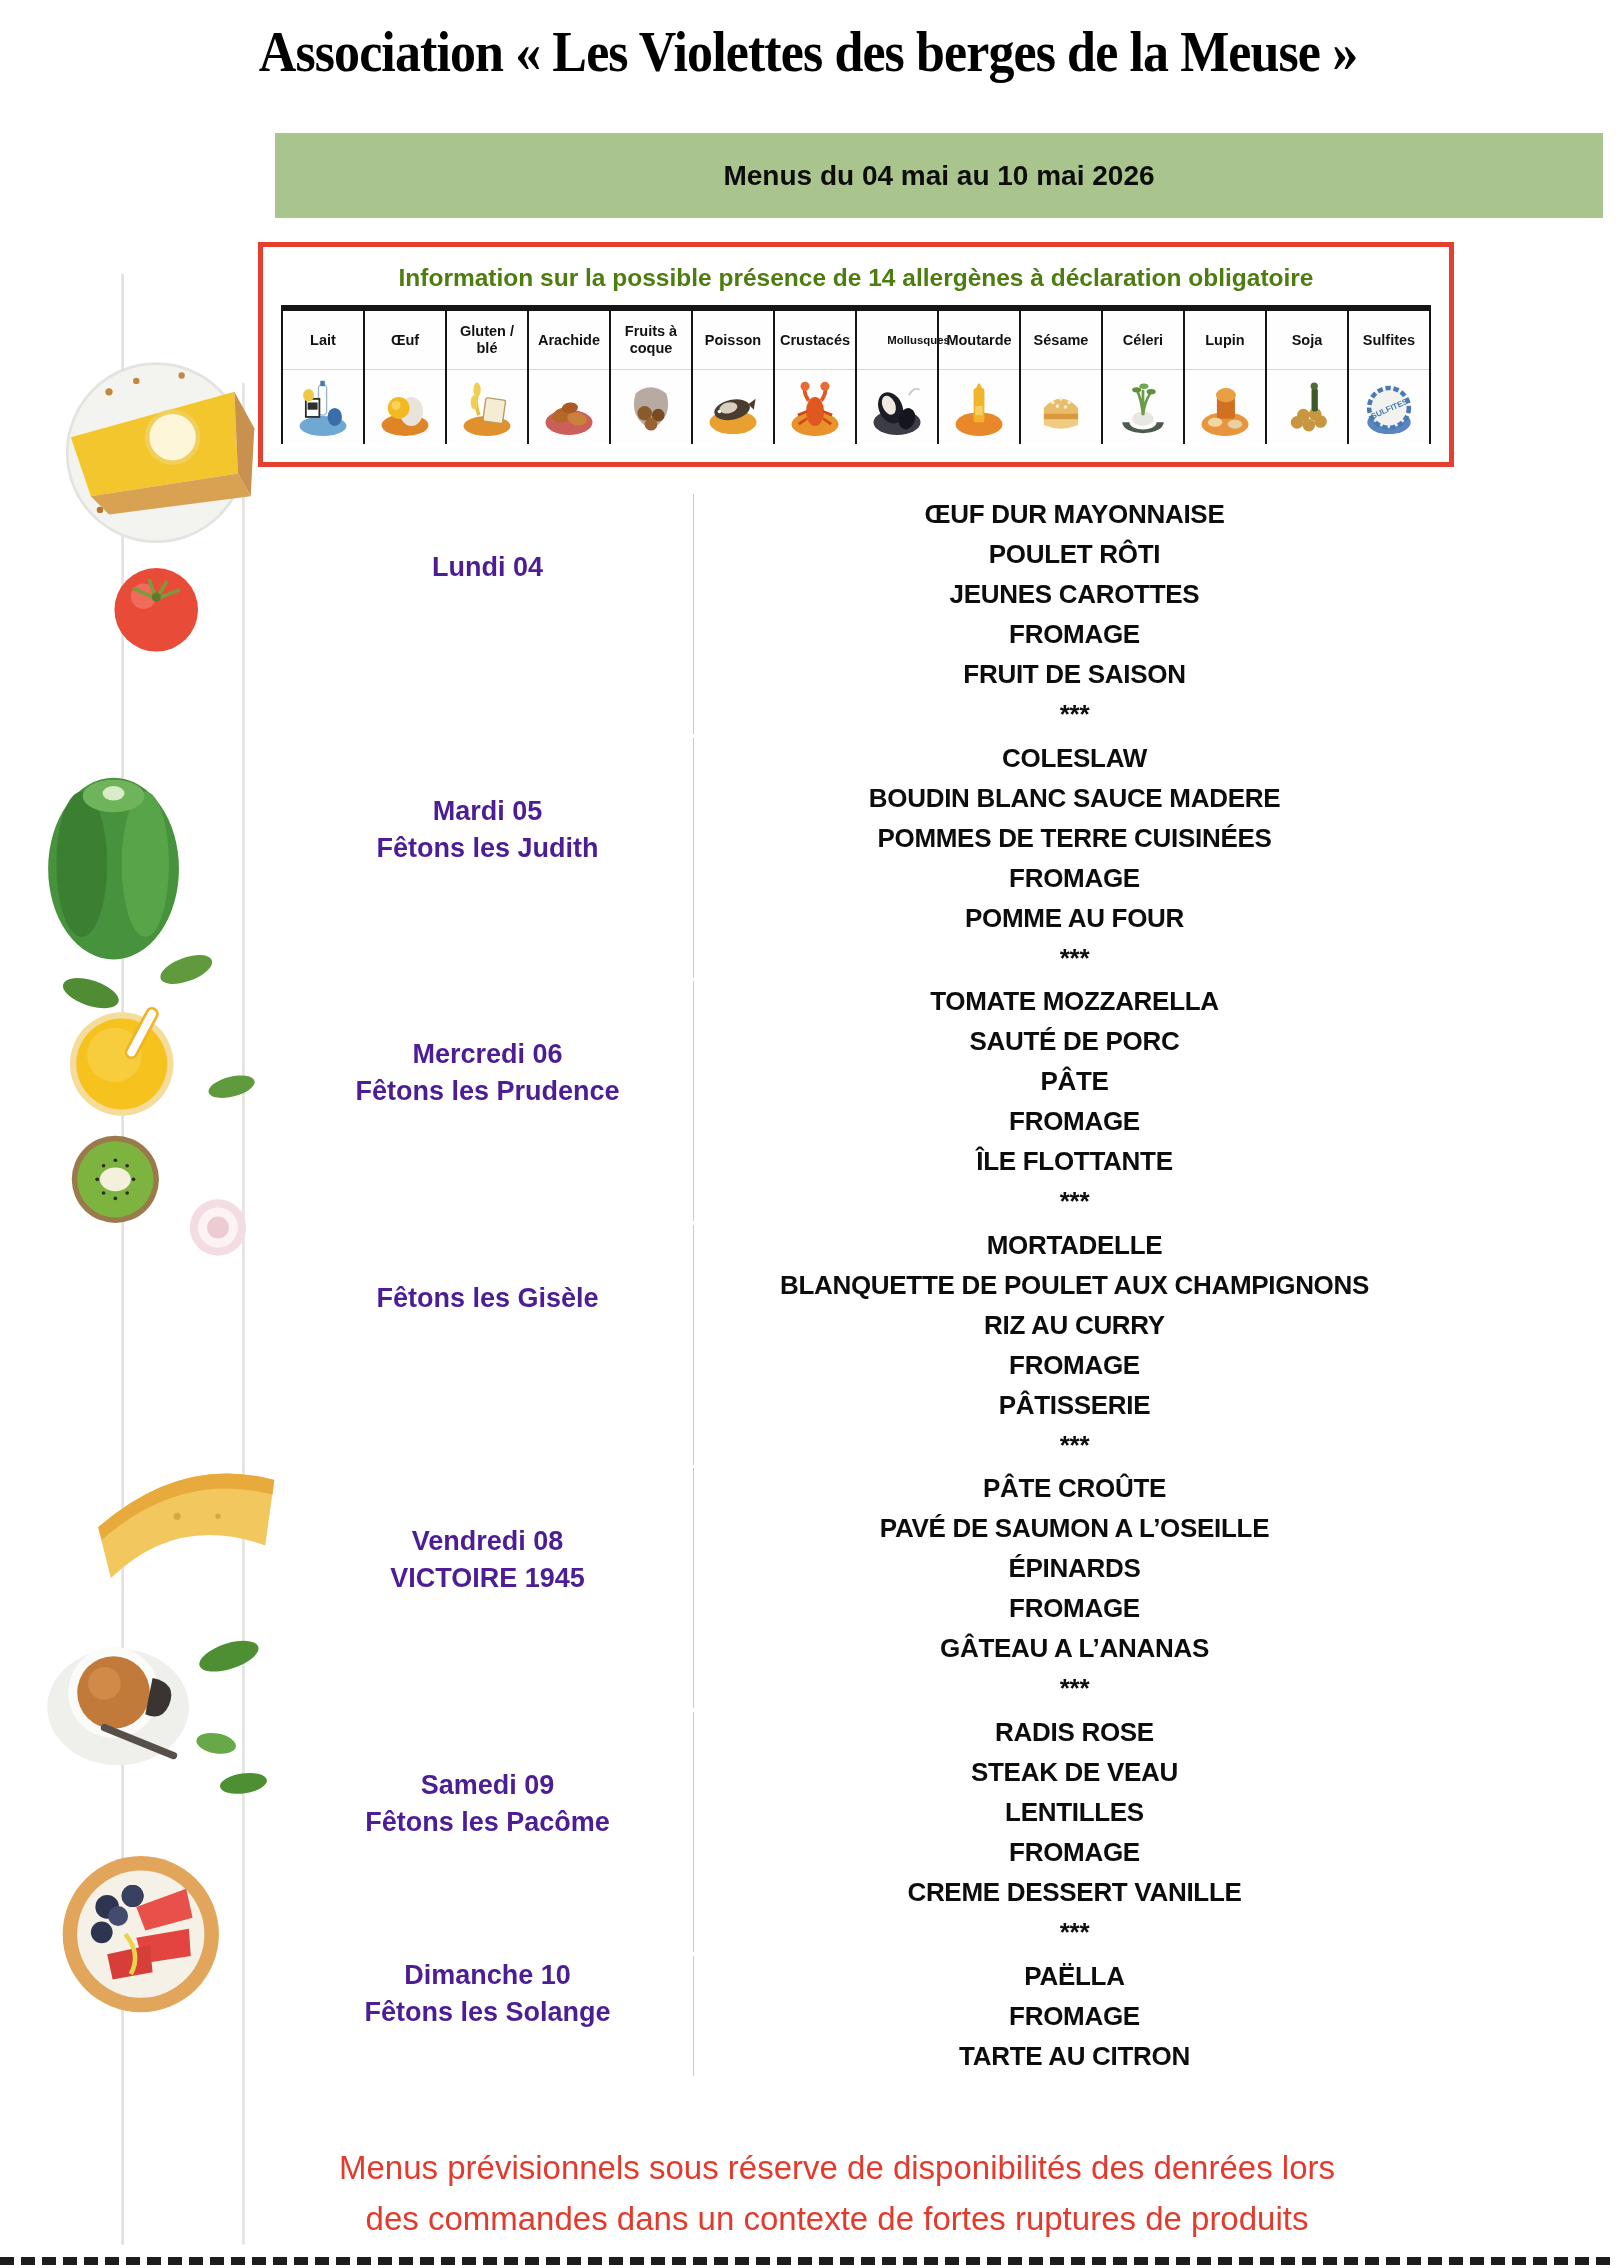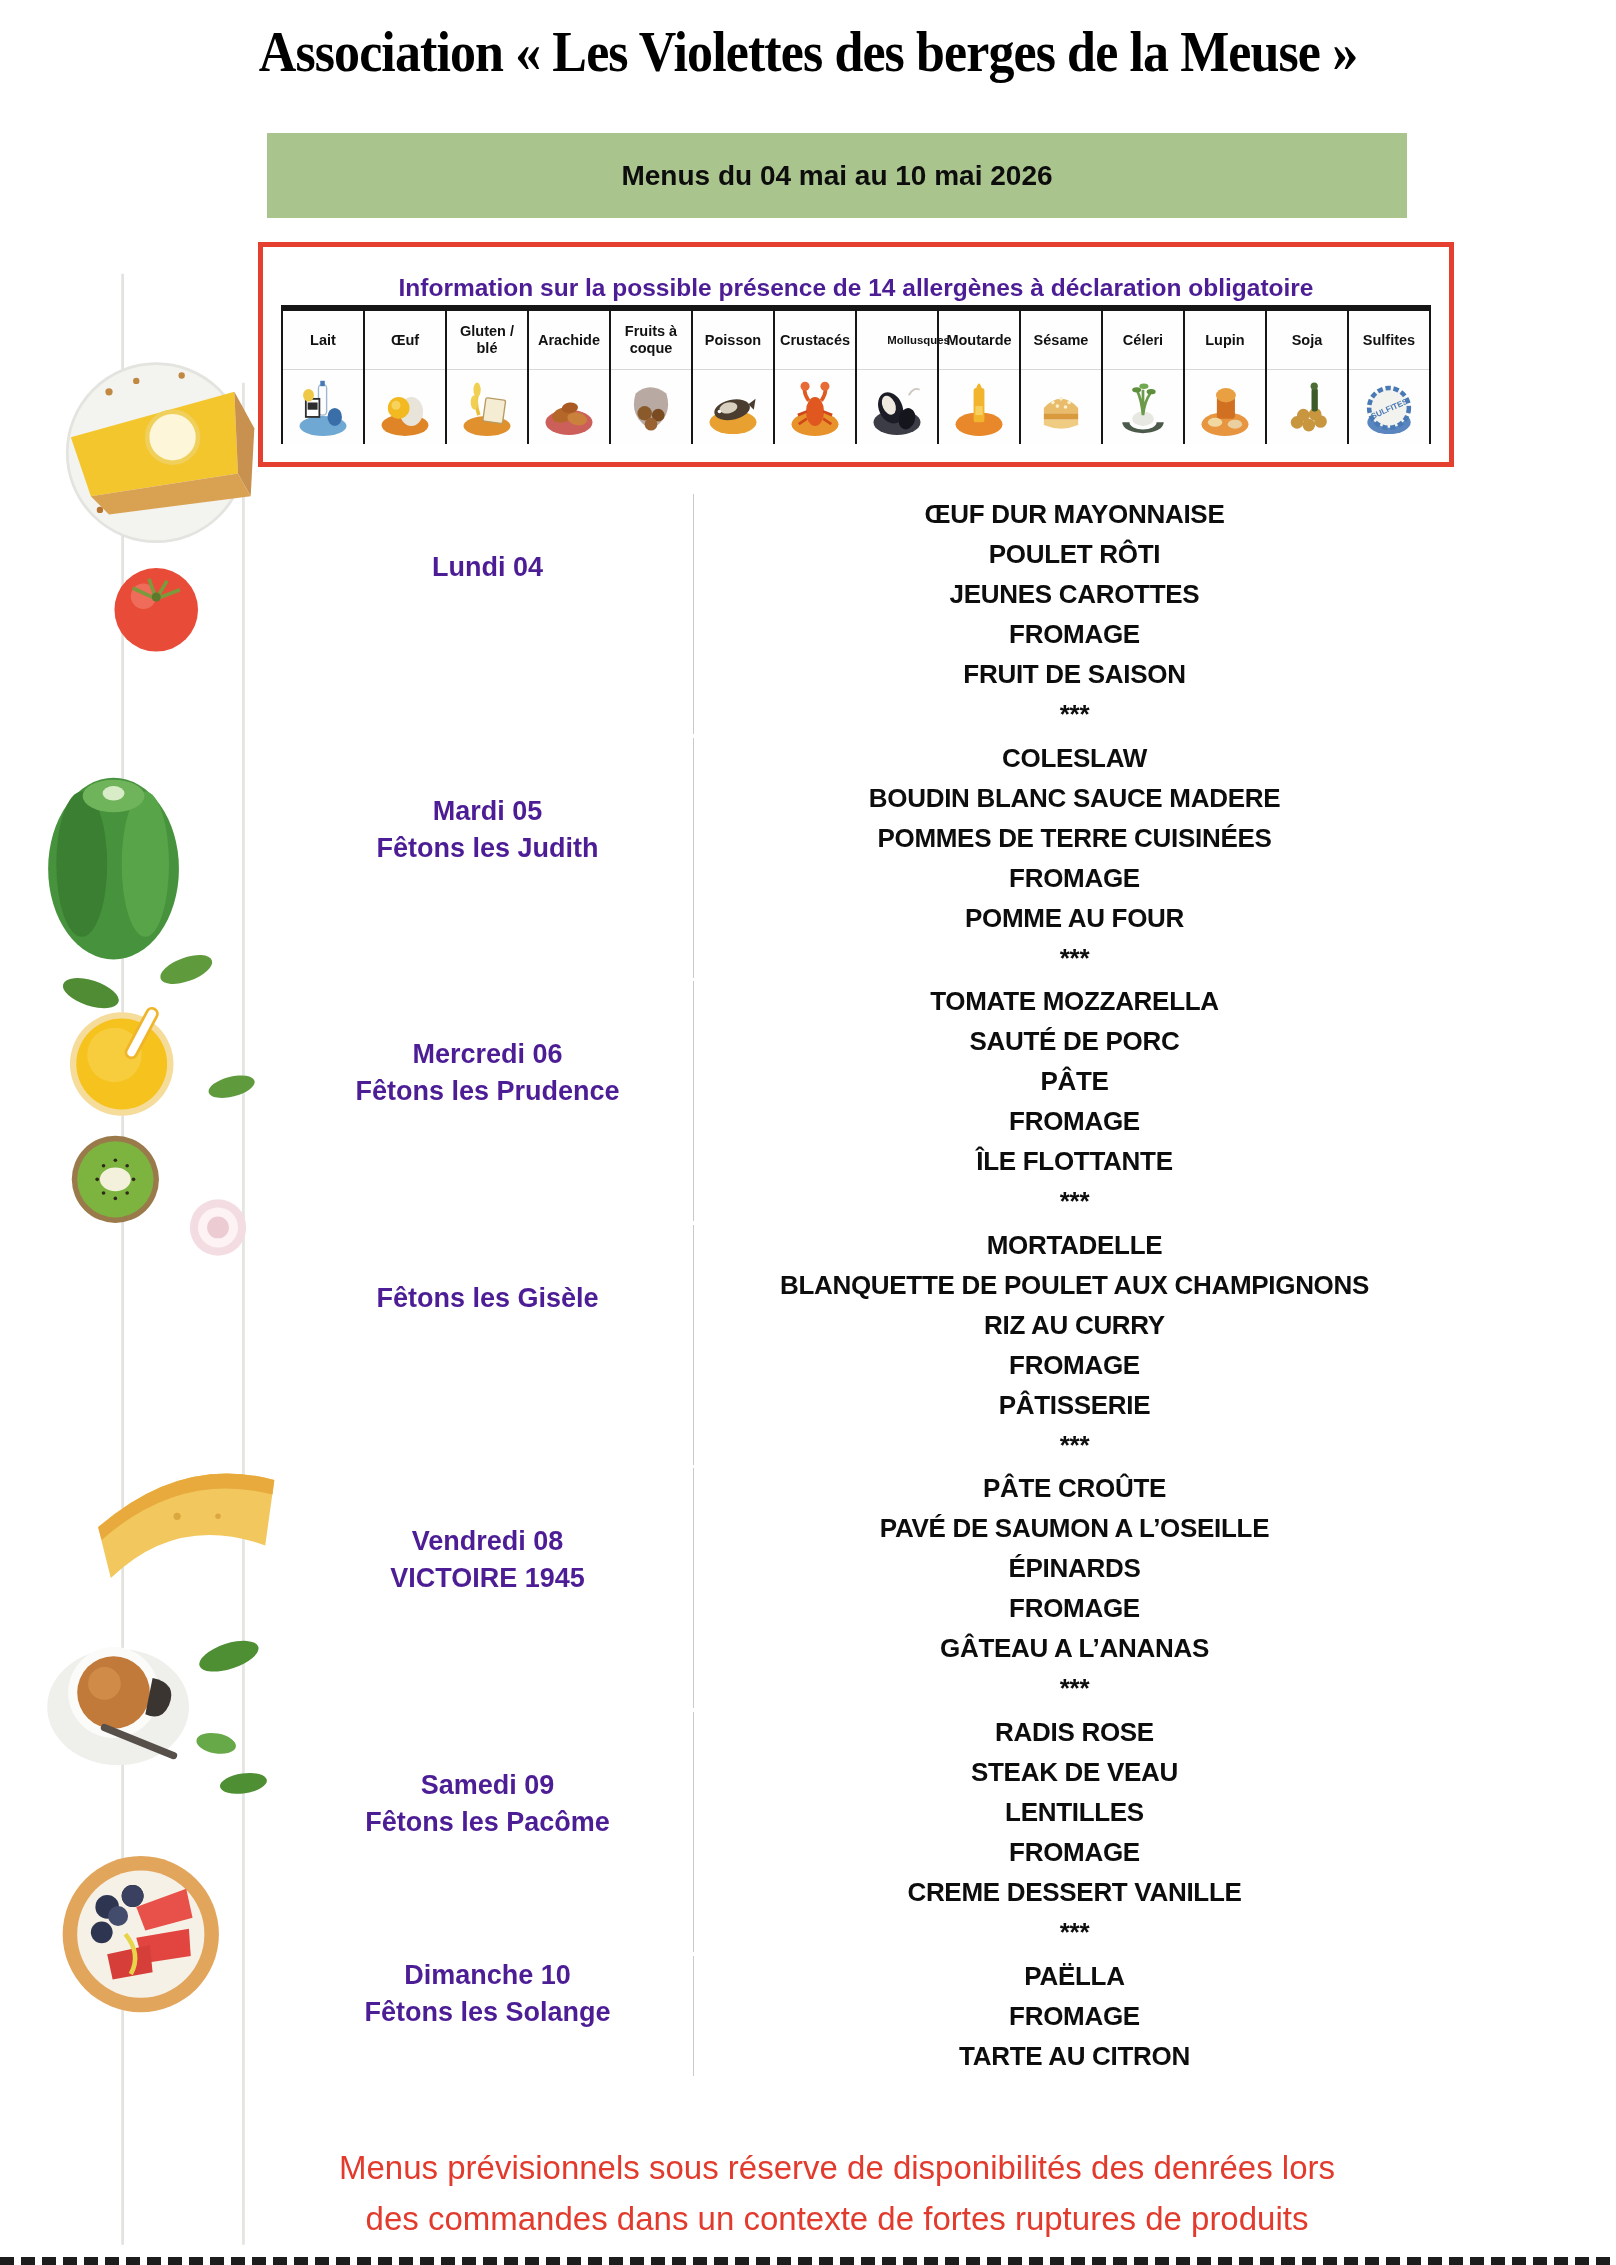--- a/index.html
+++ b/index.html
@@ -8,31 +8,31 @@
     font-family:"Liberation Sans", sans-serif;overflow:hidden;color:#111;
   }
   
   .doc-title{
     position:absolute;top:22px;left:0;width:100%;text-align:center;
     font-family:"Liberation Serif", serif;font-weight:bold;font-size:52px;
     letter-spacing:-0.9px;transform:scaleY(1.10);color:#000;white-space:nowrap;
   }
   
   .banner{
-    position:absolute;left:267px;top:133px;width:1140px;height:85px;
+    position:absolute;left:275px;top:133px;width:1328px;height:85px;
     background:#aac48d;display:flex;align-items:center;justify-content:center;
     font-weight:bold;font-size:28px;color:#0d0d0d;
   }
   
   .allergen-box{
     position:absolute;left:258px;top:242px;width:1196px;height:225px;
     border:5.5px solid #e5402f;box-sizing:border-box;background:#fff;
   }
   .allergen-title{
-    margin-top:27px;text-align:center;color:#4c1d95;font-weight:bold;font-size:24.5px;
+    margin-top:17px;text-align:center;color:#4d7c0f;font-weight:bold;font-size:24.5px;
   }
   .allergen-table{
     position:absolute;left:18px;right:18px;top:58px;bottom:18px;
     border-top:6.4px solid #161616;border-left:2.7px solid #161616;
     display:grid;grid-template-columns:repeat(14,1fr);background:#fefefe;
   }
   .allergen-col{border-right:2.7px solid #161616;display:flex;flex-direction:column;min-width:0;}
   .allergen-label{
     height:56px;display:flex;align-items:center;justify-content:center;text-align:center;
     font-weight:bold;font-size:14.5px;line-height:16.4px;padding:0.9px 0.9px;

